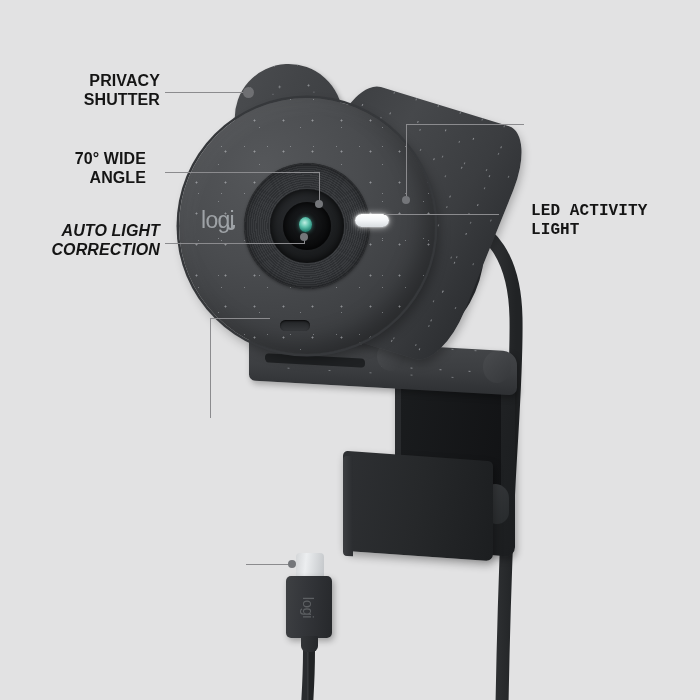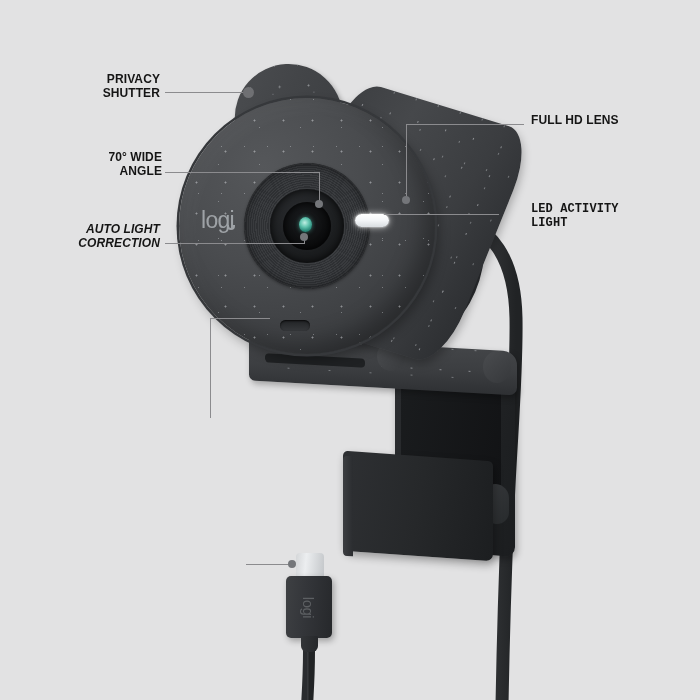--- a/index.html
+++ b/index.html
@@ -14,21 +14,21 @@
     background: #e2e2e3;
     overflow: hidden;
     font-family: "Liberation Sans", sans-serif;
     -webkit-font-smoothing: antialiased;
   }
 
   
   .callout {
     position: absolute;
     font-weight: bold;
-    font-size: 12px;
+    font-size: 16px;
     line-height: 1.18;
     letter-spacing: 0.1px;
     color: #151515;
     white-space: pre-line;
     text-transform: uppercase;
   }
   .callout.right-al { text-align: right; }
   .callout.left-al  { text-align: left; }
 
   
@@ -409,26 +409,25 @@
 
   <div class="leader-v" style="left:210px; top:318px; height:100px;"></div>
   <div class="leader" style="left:210px; top:318px; width:60px;"></div>
 
   <div class="leader" style="left:246px; top:564px; width:48px;"></div>
   <div class="leader-dot-sm" style="left:288px; top:560px;"></div>
 
   <div class="callout right-al" style="left:35px; top:72px; width:125px;">PRIVACY
 SHUTTER</div>
 
-  <div class="callout right-al" style="left:37px; top:150px; width:125px;">70° WIDE
+  <div class="callout right-al" style="left:21px; top:150px; width:125px;">70° WIDE
 ANGLE</div>
 
   <div class="callout right-al" style="left:18px; top:222px; width:142px;font-style:italic;">AUTO LIGHT
 CORRECTION</div>
 
-  <div class="callout left-al" style="left:531px; top:113px; width:160px;">FULL HD LENS</div>
 
   <div class="callout left-al" style="left:531px; top:202px; width:170px;font-family:Liberation Mono, monospace;">LED ACTIVITY
 LIGHT</div>
 
 
 
 </div>
 
 </body></html>

